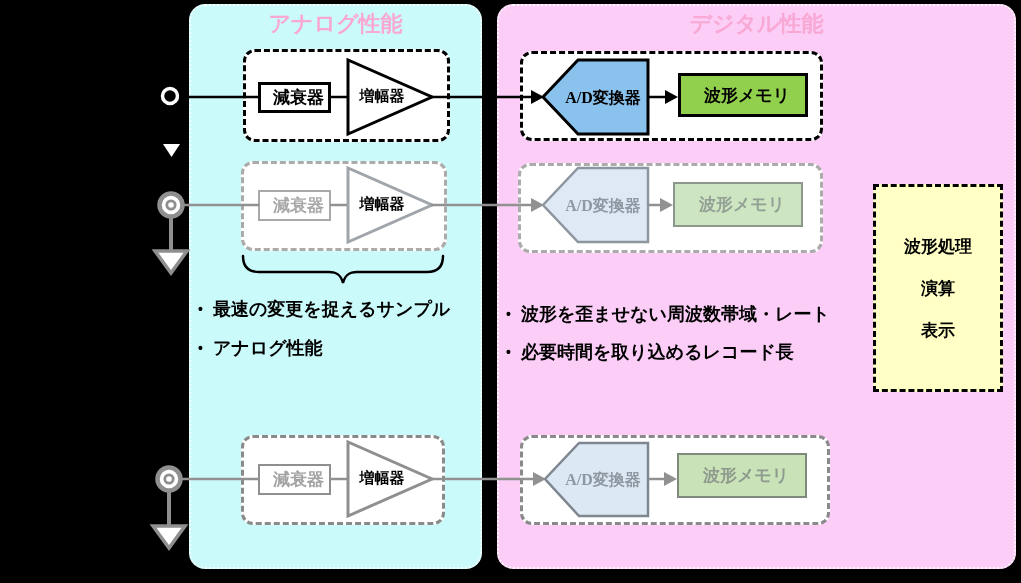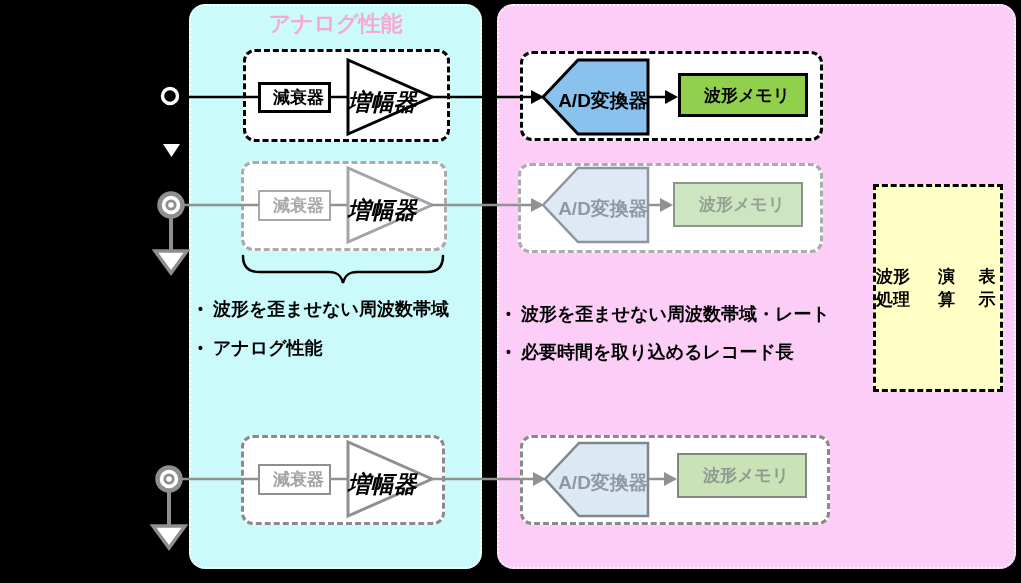--- a/index.html
+++ b/index.html
@@ -19,38 +19,39 @@
   .db-mid{border:3px dashed #8A8A8A;}
   .block{position:absolute;display:flex;align-items:center;justify-content:center;
          box-sizing:border-box;font-weight:600;padding-left:8px;}
   .attn1{border:3px solid #000;background:#fff;font-size:17px;color:#000;}
   .attn2{border:2.5px solid #A9A9A9;background:#fff;font-size:17px;color:#A9A9A9;}
   .attn3{border:2.5px solid #8F8F8F;background:#fff;font-size:17px;color:#A3A3A3;}
   .mem1{border:3px solid #000;background:#90D04D;font-size:17px;color:#000;}
   .mem2{border:2.5px solid #8D968D;background:#CDE5C0;font-size:17px;color:#93A095;}
   .mem3{border:2.5px solid #7E8A7B;background:#C9E2B8;font-size:17px;color:#8E9A8E;}
   .shapelabel{position:absolute;text-align:center;font-weight:600;z-index:5;}
-  .amp-label{width:76px;font-size:23px;font-style:italic;}
-  .adc-label{width:104px;font-size:19px;}
+  .amp-label{width:76px;font-size:15px;}
+  .adc-label{width:104px;font-size:16px;font-family:Liberation Serif, serif;}
   .svglayer{position:absolute;left:0;top:0;z-index:4;pointer-events:none;}
   .bullet-row{position:absolute;display:flex;gap:10px;font-size:18px;font-weight:600;color:#000;z-index:5;}
   .bullet-mark{font-size:14px;line-height:24px;}
   .procbox{position:absolute;left:873px;top:184px;width:130px;height:208px;
            background:#FFFFC6;border:3px dashed #000;box-sizing:border-box;
-           display:flex;flex-direction:row;align-items:center;justify-content:center;
+           display:flex;flex-direction:column;align-items:center;justify-content:center;
            gap:19px;font-size:17px;font-weight:600;color:#000;z-index:5;}
 </style>
 </head>
 <body>
 
 <div class="stage">
 
   <div class="panel panel-analog"></div>
   <div class="panel panel-digital"></div>
   <div class="panel-title" style="left:189px;width:293px;">アナログ性能</div>
+  <div class="panel-title" style="left:497px;width:519px;">デジタル性能</div>
 
   <div class="dashedbox db-strong" style="left:243px;top:49px;width:207px;height:93px;"></div>
   <div class="dashedbox db-strong" style="left:520px;top:51px;width:303px;height:90px;"></div>
   <div class="dashedbox db-faint" style="left:241px;top:161px;width:206px;height:90px;"></div>
   <div class="dashedbox db-faint" style="left:518px;top:163px;width:305px;height:90px;"></div>
   <div class="dashedbox db-mid" style="left:241px;top:435px;width:204px;height:90px;"></div>
   <div class="dashedbox db-mid" style="left:520px;top:435px;width:310px;height:90px;"></div>
 
   <div class="block attn1" style="left:258px;top:82px;width:73px;height:31px;">減衰器</div>
   <div class="block attn2" style="left:258px;top:190px;width:73px;height:31px;">減衰器</div>
@@ -112,21 +113,21 @@
   <div class="shapelabel amp-label" style="left:344px;top:87px;color:#000;">増幅器</div>
   <div class="shapelabel amp-label" style="left:344px;top:195px;color:#000;">増幅器</div>
   <div class="shapelabel amp-label" style="left:344px;top:469px;color:#000;">増幅器</div>
 
   <div class="shapelabel adc-label" style="left:551px;top:88px;color:#000;">A/D変換器</div>
   <div class="shapelabel adc-label" style="left:551px;top:196px;color:#8F98A2;">A/D変換器</div>
   <div class="shapelabel adc-label" style="left:551px;top:470px;color:#8F98A2;">A/D変換器</div>
 
   <div class="bullet-row" style="left:198px;top:297px;">
     <span class="bullet-mark">•</span>
-    <span>波形を歪ませない周波数帯域</span>
+    <span>最速の変更を捉えるサンプル</span>
   </div>
   <div class="bullet-row" style="left:198px;top:336px;">
     <span class="bullet-mark">•</span>
     <span>アナログ性能</span>
   </div>
 
   <div class="bullet-row" style="left:506px;top:302px;">
     <span class="bullet-mark">•</span>
     <span>波形を歪ませない周波数帯域・レート</span>
   </div>

